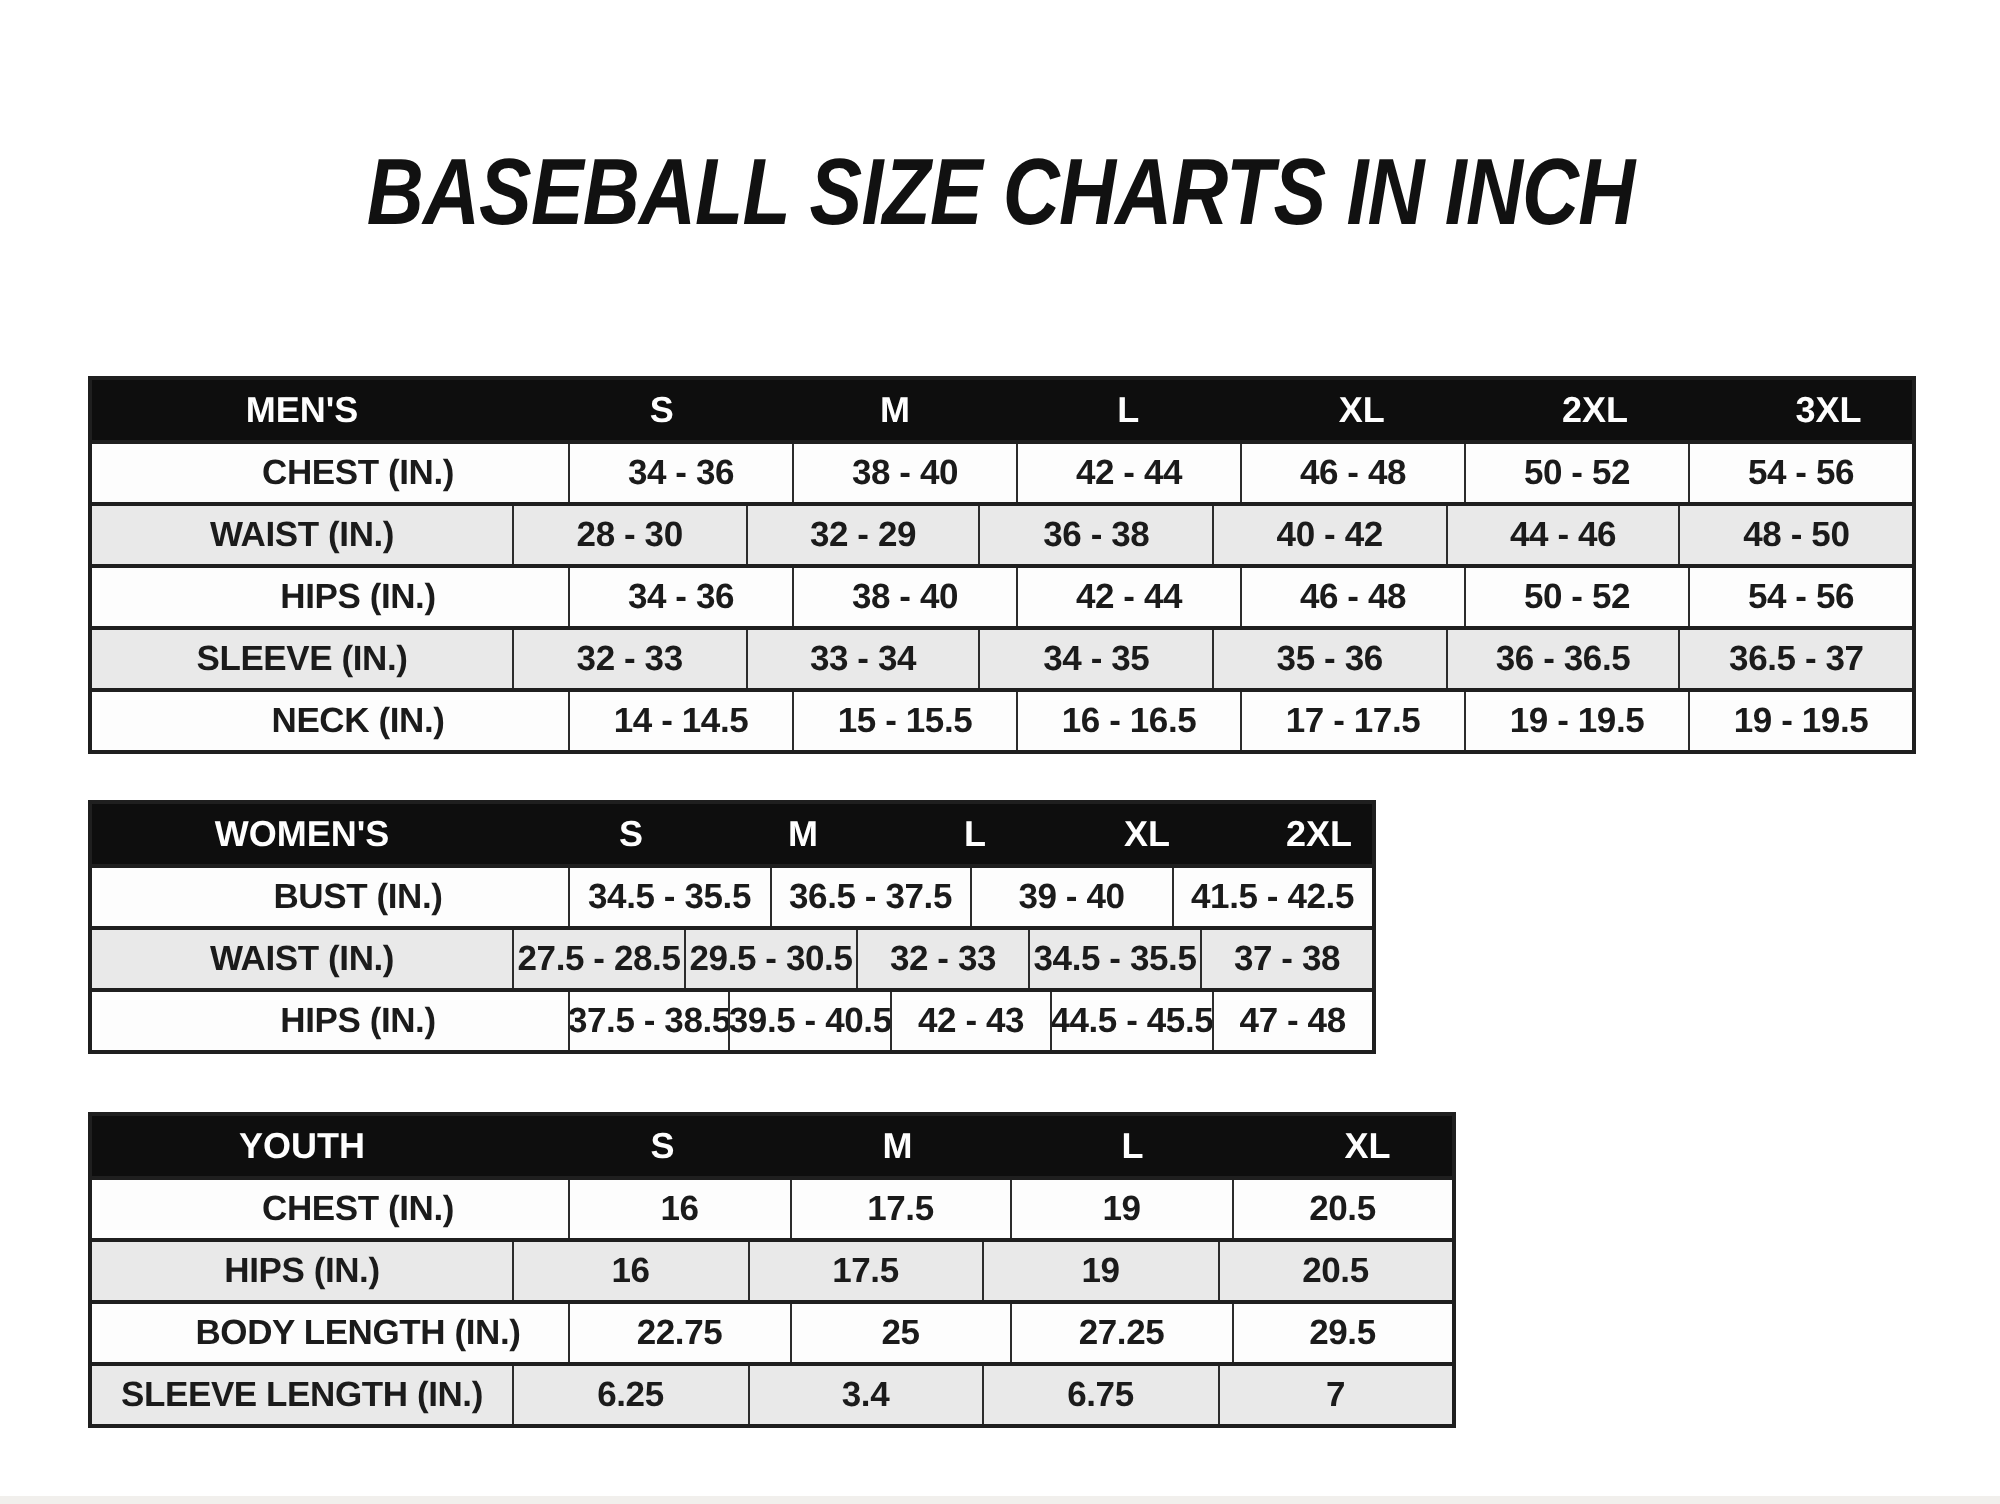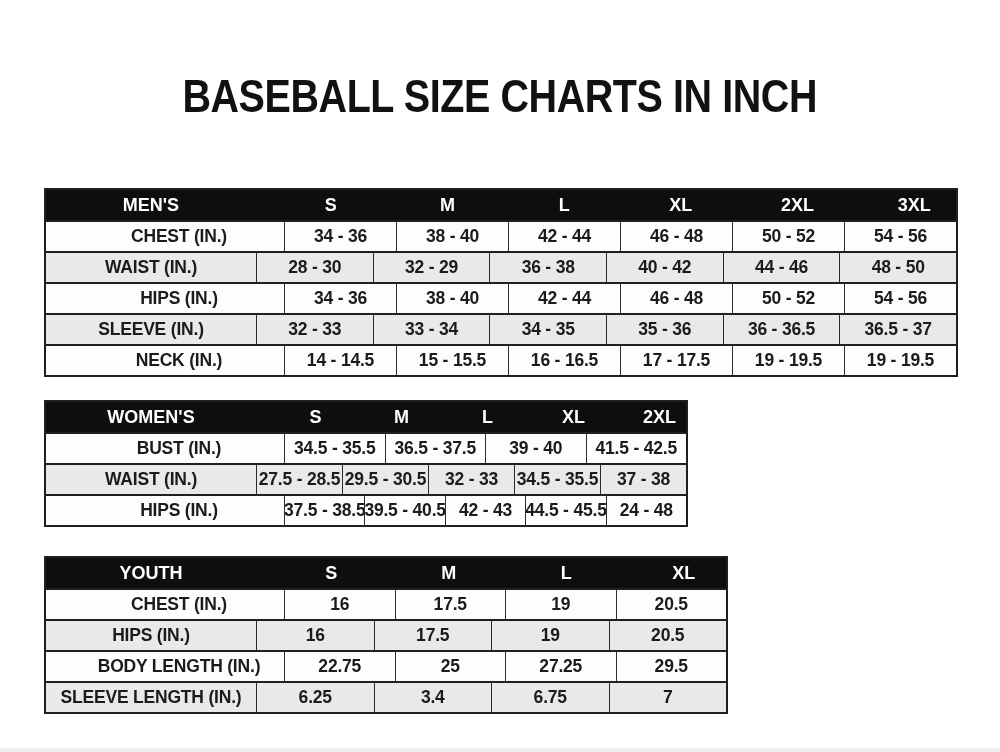--- a/index.html
+++ b/index.html
@@ -22,20 +22,21 @@
 
   .page-title {
     position: absolute;
     top: 68px; left: 0; width: 1000px;
     text-align: center;
     font-size: 47px;
     font-weight: 700;
     color: #111111;
     letter-spacing: -0.5px;
     white-space: nowrap;
+    font-style: italic;
   }
   .page-title .squeeze {
     display: inline-block;
     transform: scaleX(0.84);
     transform-origin: center;
   }
 
   .size-table {
     position: absolute;
     border: 2px solid var(--border);
@@ -176,21 +177,21 @@
         <div class="cell value-cell">32 - 33</div>
         <div class="cell value-cell">34.5 - 35.5</div>
         <div class="cell value-cell">37 - 38</div>
       </div>
       <div class="row data-row white">
         <div class="cell label-cell">HIPS (IN.)</div>
         <div class="cell value-cell">37.5 - 38.5</div>
         <div class="cell value-cell">39.5 - 40.5</div>
         <div class="cell value-cell">42 - 43</div>
         <div class="cell value-cell">44.5 - 45.5</div>
-        <div class="cell value-cell">24 - 48</div>
+        <div class="cell value-cell">47 - 48</div>
       </div>
     </div>
 
   <div id="youth-table" class="size-table">
       <div class="row header-row">
         <div class="cell label-cell">YOUTH</div>
         <div class="cell value-cell">S</div>
         <div class="cell value-cell">M</div>
         <div class="cell value-cell">L</div>
         <div class="cell value-cell">XL</div>

